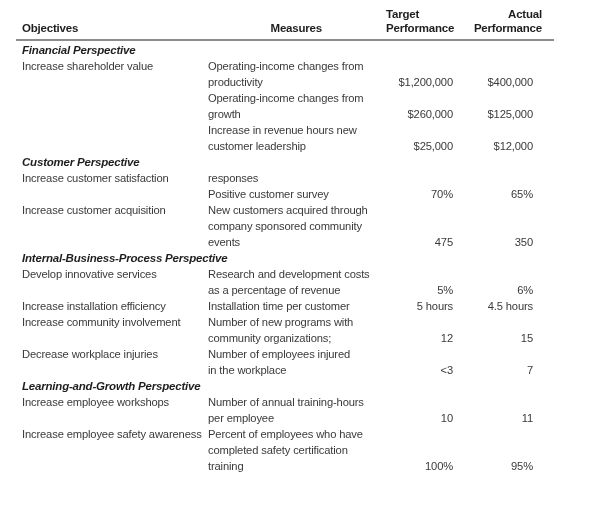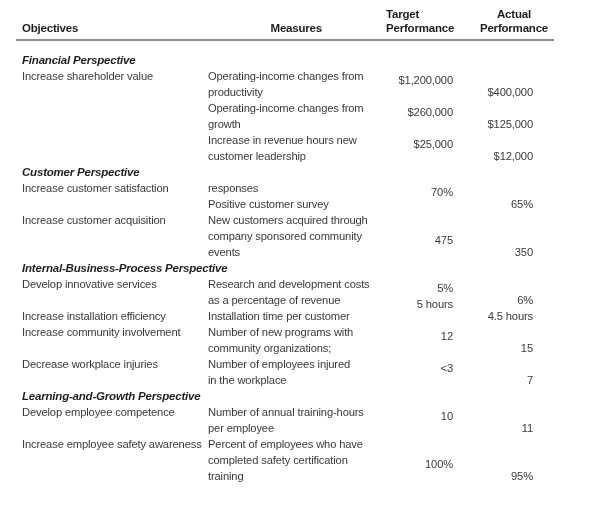--- a/index.html
+++ b/index.html
@@ -31,23 +31,23 @@
     letter-spacing: -0.2px;
   }
   .header .h {
     position: absolute;
     bottom: 4px;
     line-height: 14px;
   }
   .h-objectives { left: 6px; }
   .h-measures { right: 232px; text-align: left; }
   .h-target { right: 88px; width: 80px; text-align: left; }
-  .h-actual { right: 0; width: 80px; text-align: center; }
+  .h-actual { right: 12px; width: 80px; text-align: right; }
   .body {
-    padding-top: 11px;
+    padding-top: 1px;
   }
   .section-title {
     font-weight: bold;
     font-style: italic;
     font-size: 11.5px;
     color: #1e1e1e;
     padding-left: 6px;
     line-height: 16px;
     height: 16px;
     letter-spacing: -0.2px;
@@ -64,21 +64,21 @@
     top: 0;
     width: 180px;
   }
   .row .meas {
     margin-left: 192px;
     width: 185px;
   }
   .row .tgt {
     position: absolute;
     right: 101px;
-    bottom: 12px;
+    bottom: 0;
     text-align: left;
   }
   .row .act {
     position: absolute;
     right: 21px;
     bottom: 0;
     text-align: left;
   }
   .row .meas span { display: block; }
 </style>
@@ -178,21 +178,21 @@
         <div class="obj">Decrease workplace injuries</div>
         <div class="meas">
           <span>Number of employees injured</span>
           <span>in the workplace</span>
         </div>
         <div class="tgt">&lt;3</div>
         <div class="act">7</div>
       </div>
       <div class="section-title">Learning-and-Growth Perspective</div>
       <div class="row">
-        <div class="obj">Develop employee competence</div>
+        <div class="obj">Increase employee workshops</div>
         <div class="meas">
           <span>Number of annual training-hours</span>
           <span>per employee</span>
         </div>
         <div class="tgt">10</div>
         <div class="act">11</div>
       </div>
       <div class="row">
         <div class="obj">Increase employee safety awareness</div>
         <div class="meas">

